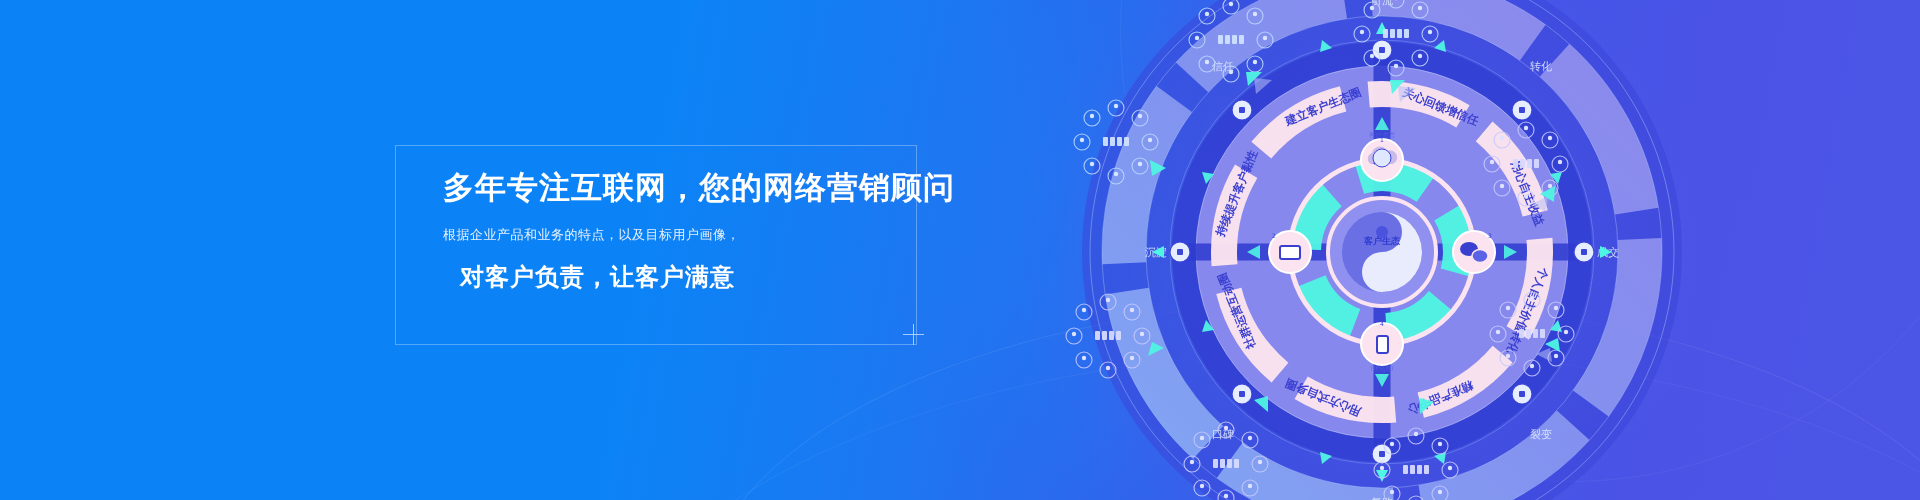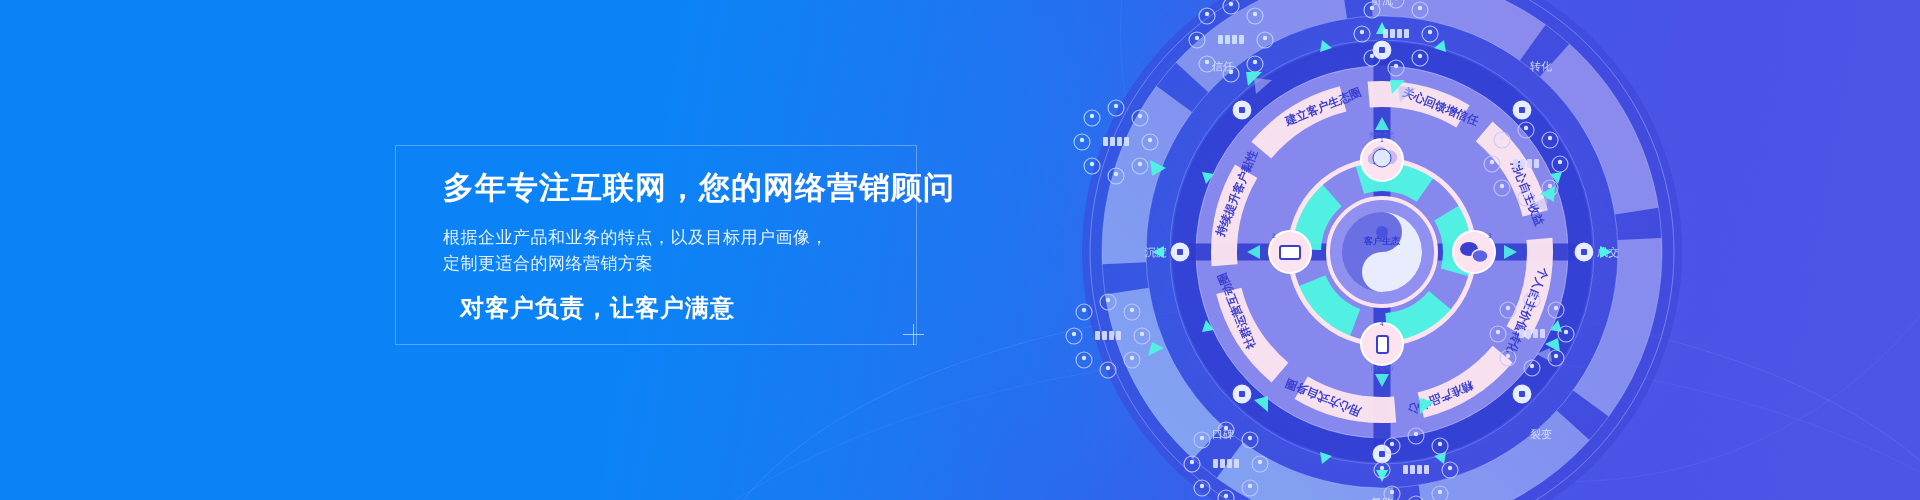--- a/index.html
+++ b/index.html
@@ -32,21 +32,21 @@
     position:absolute;left:395px;top:145px;width:522px;height:200px;
     border:1px solid rgba(255,255,255,.30);
     box-sizing:border-box;
   }
   #textbox .inner{padding:26px 0 0 47px;}
   .h1{
     font-size:31px;font-weight:bold;color:#ffffff;letter-spacing:1px;
     line-height:1;margin:0 0 22px 0;white-space:nowrap;
   }
   .sub{
-    font-size:17px;color:#e8f1fe;line-height:1.5;margin:0 0 20px 0;
+    font-size:13px;color:#e8f1fe;line-height:1.5;margin:0 0 20px 0;
     font-weight:400;letter-spacing:.5px;
   }
   .sub div{white-space:nowrap;}
   .h2{
     font-size:24px;font-weight:bold;color:#ffffff;letter-spacing:1px;
     line-height:1;margin:17px;white-space:nowrap;
   }
   
   .crosshair{
     position:absolute;left:903px;top:324px;width:21px;height:21px;pointer-events:none;
@@ -72,21 +72,20 @@
   <div class="glow glow-b"></div>
   <div class="bg-arc arc1"></div>
   <div class="bg-arc arc2"></div>
   <div class="bg-arc arc3"></div>
 
   <div id="textbox">
     <div class="inner">
       <h1 class="h1">多年专注互联网，您的网络营销顾问</h1>
       <div class="sub">
         <div>根据企业产品和业务的特点，以及目标用户画像，</div>
-        <div>定制更适合的网络营销方案</div>
       </div>
       <div class="h2">对客户负责，让客户满意</div>
     </div>
   </div>
   <div class="crosshair"></div>
 
   <div id="wheel">
     <svg viewBox="0 0 660 660" xmlns="http://www.w3.org/2000/svg">
       <defs>
         <radialGradient id="halo" cx="50%" cy="50%" r="50%">

